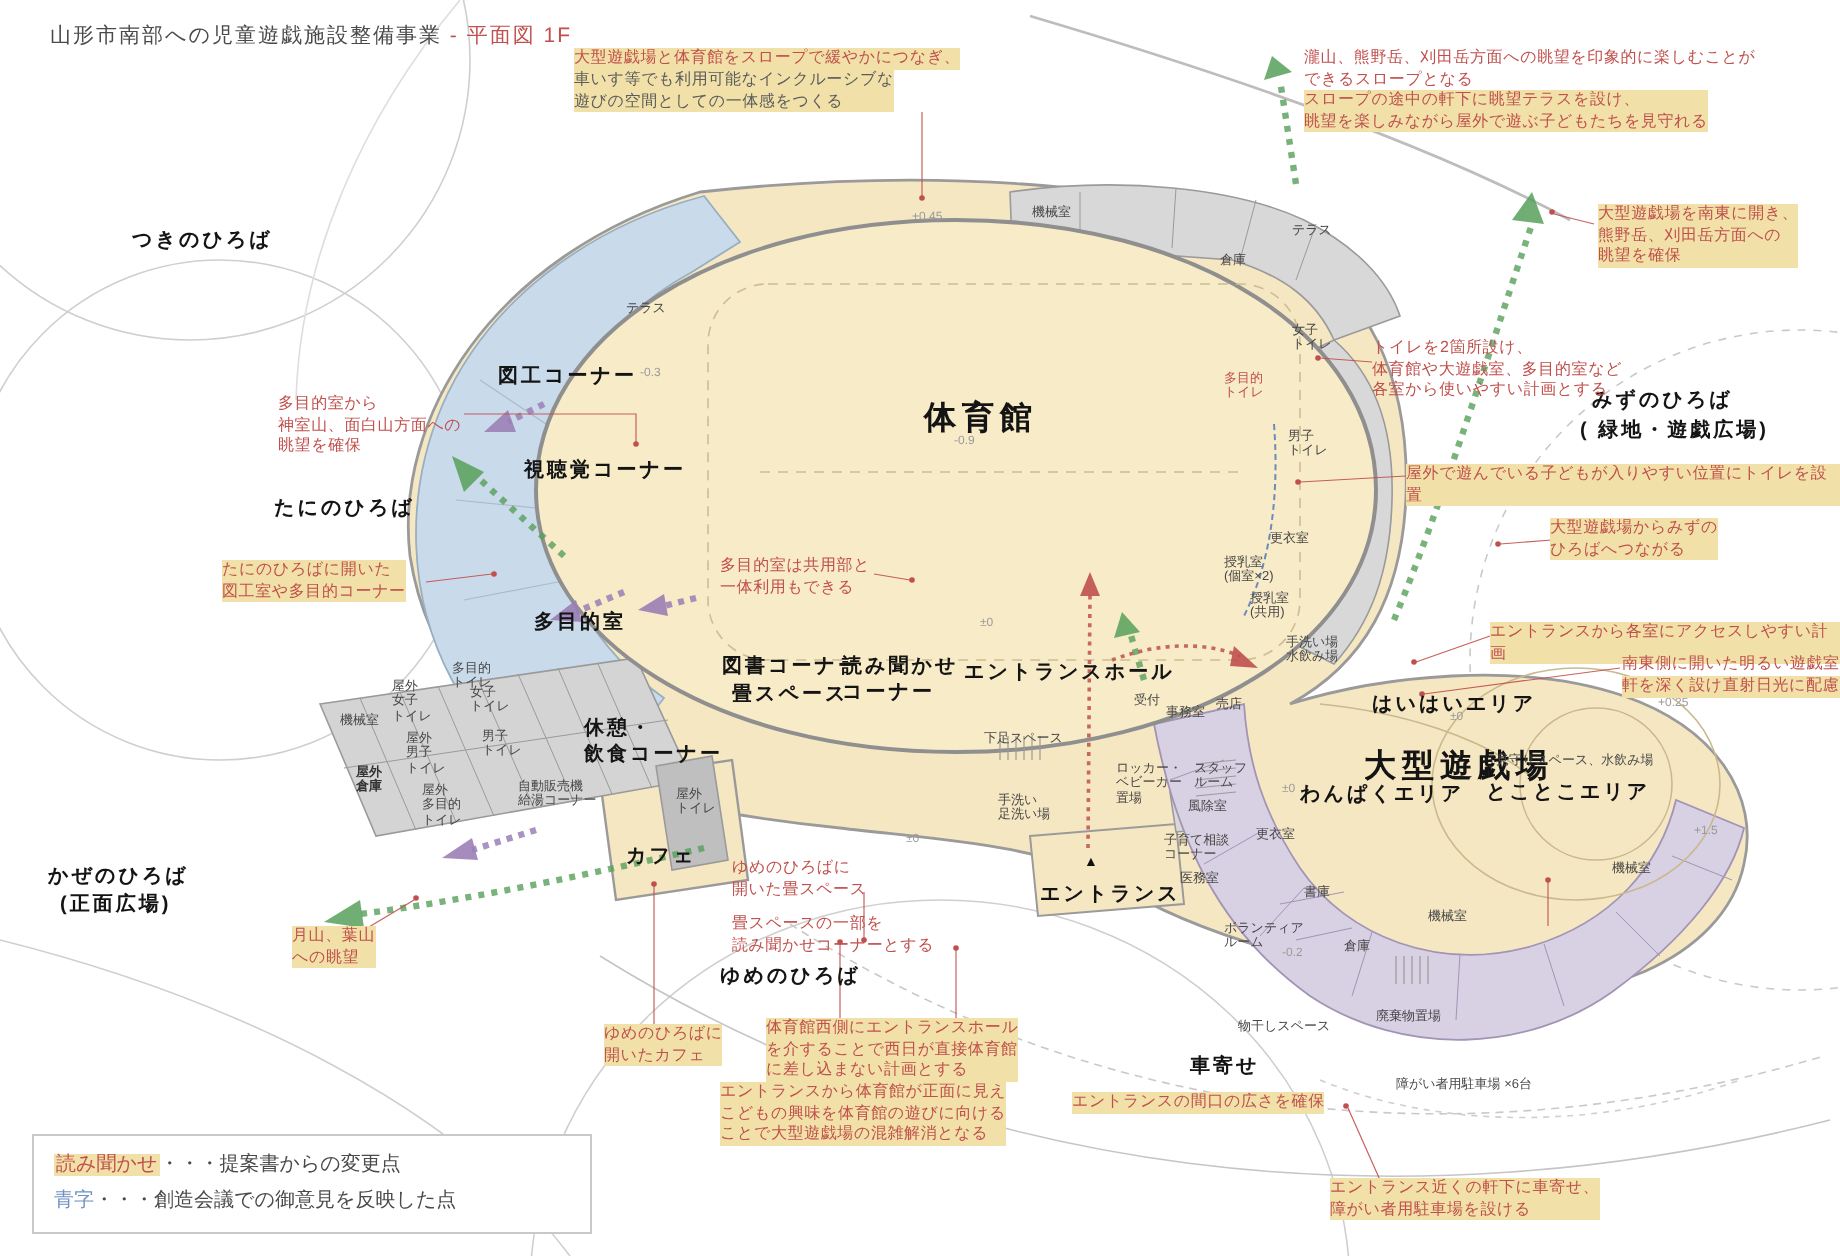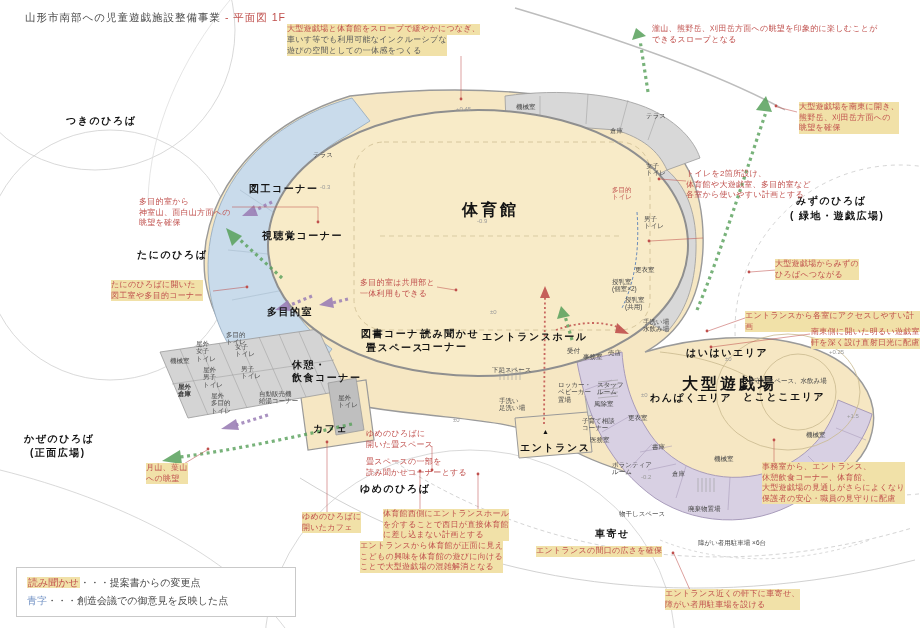--- a/index.html
+++ b/index.html
@@ -274,35 +274,34 @@
 <div class="t lvl" style="left:725px;top:356px">±0</div>
 <div class="t lvl" style="left:829px;top:349px">+0.25</div>
 <div class="t lvl" style="left:847px;top:413px">+1.5</div>
 <div class="t lvl" style="left:641px;top:474px">-0.2</div>
 
 <div class="t ann yel" style="left:287px;top:24px">大型遊戯場と体育館をスロープで緩やかにつなぎ、</div>
 <div class="t ann yel dark" style="left:287px;top:35px">車いす等でも利用可能なインクルーシブな
 遊びの空間としての一体感をつくる</div>
 <div class="t ann" style="left:652px;top:24px">瀧山、熊野岳、刈田岳方面への眺望を印象的に楽しむことが
 できるスロープとなる</div>
+<div class="t ann yel" style="left:652px;top:45px">スロープの途中の軒下に眺望テラスを設け、
+眺望を楽しみながら屋外で遊ぶ子どもたちを見守れる</div>
 <div class="t ann yel" style="left:799px;top:102px">大型遊戯場を南東に開き、
 熊野岳、刈田岳方面への
 眺望を確保</div>
 <div class="t ann" style="left:686px;top:169px">トイレを2箇所設け、
 体育館や大遊戯室、多目的室など
 各室から使いやすい計画とする</div>
+<div class="t ann yel" style="left:703px;top:232px">屋外で遊んでいる子どもが入りやすい位置にトイレを設置</div>
 <div class="t ann yel" style="left:775px;top:259px">大型遊戯場からみずの
 ひろばへつながる</div>
 <div class="t ann yel" style="left:745px;top:311px">エントランスから各室にアクセスしやすい計画</div>
 <div class="t ann" style="left:811px;top:327px">南東側に開いた明るい遊戯室</div>
 <div class="t ann yel" style="left:811px;top:338px">軒を深く設け直射日光に配慮</div>
-<div class="t ann yel" style="left:762px;top:462px">事務室から、エントランス、
-休憩飲食コーナー、体育館、
-大型遊戯場の見通しがさらによくなり
-保護者の安心・職員の見守りに配慮</div>
 <div class="t ann yel" style="left:665px;top:589px">エントランス近くの軒下に車寄せ、
 障がい者用駐車場を設ける</div>
 <div class="t ann yel" style="left:536px;top:546px">エントランスの間口の広さを確保</div>
 <div class="t ann yel" style="left:360px;top:541px">エントランスから体育館が正面に見え
 こどもの興味を体育館の遊びに向ける
 ことで大型遊戯場の混雑解消となる</div>
 <div class="t ann yel" style="left:383px;top:509px">体育館西側にエントランスホール
 を介することで西日が直接体育館
 に差し込まない計画とする</div>
 <div class="t ann yel" style="left:302px;top:512px">ゆめのひろばに

